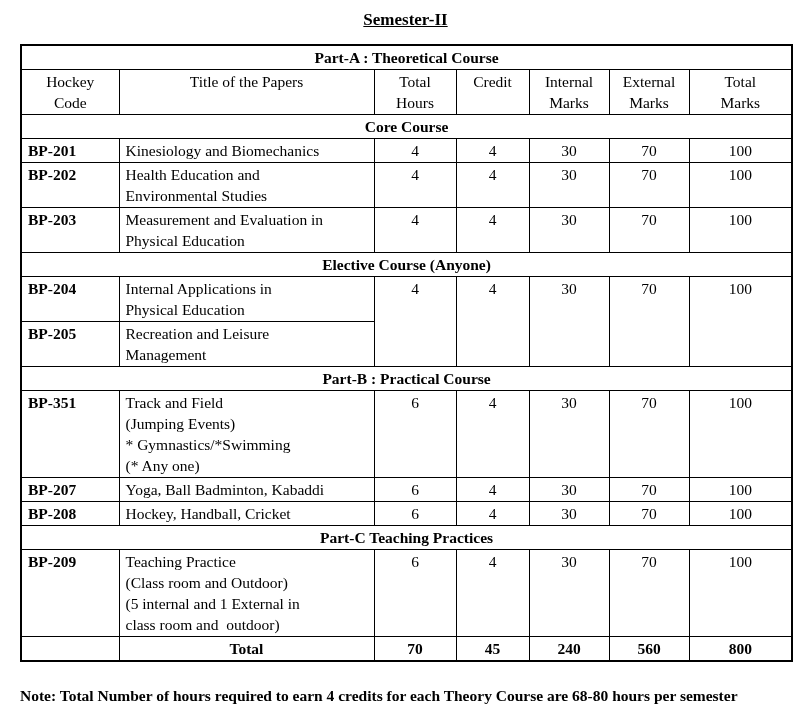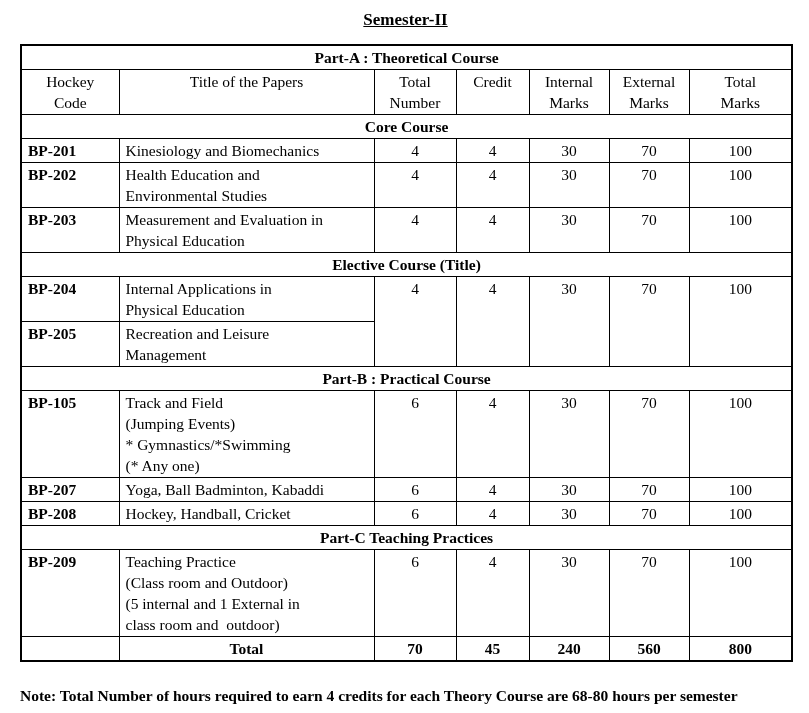--- a/index.html
+++ b/index.html
@@ -91,21 +91,21 @@
     <tr>
       <td>
         <div class="hl">Hockey</div>
         <div class="hl">Code</div>
       </td>
       <td>
         <div class="hl">Title of the Papers</div>
       </td>
       <td>
         <div class="hl">Total</div>
-        <div class="hl">Number</div>
+        <div class="hl">Hours</div>
       </td>
       <td>
         <div class="hl">Credit</div>
       </td>
       <td>
         <div class="hl">Internal</div>
         <div class="hl">Marks</div>
       </td>
       <td>
         <div class="hl">External</div>
@@ -153,21 +153,21 @@
         <div class="tl">Physical Education</div>
       </td>
       <td class="center">4</td>
       <td class="center">4</td>
       <td class="center">30</td>
       <td class="center">70</td>
       <td class="center">100</td>
     </tr>
 
     <tr class="section-row">
-      <td colspan="7">Elective Course (Title)</td>
+      <td colspan="7">Elective Course (Anyone)</td>
     </tr>
 
     <tr>
       <td class="code-cell">BP-204</td>
       <td>
         <div class="tl">Internal Applications in</div>
         <div class="tl">Physical Education</div>
       </td>
       <td class="center vmid" rowspan="2">4</td>
       <td class="center vmid" rowspan="2">4</td>
@@ -182,21 +182,21 @@
         <div class="tl">Recreation and Leisure</div>
         <div class="tl">Management</div>
       </td>
     </tr>
 
     <tr class="section-row">
       <td colspan="7">Part-B : Practical Course</td>
     </tr>
 
     <tr>
-      <td class="code-cell">BP-105</td>
+      <td class="code-cell">BP-351</td>
       <td>
         <div class="tl">Track and Field</div>
         <div class="tl">(Jumping Events)</div>
         <div class="tl">* Gymnastics/*Swimming</div>
         <div class="tl">(* Any one)</div>
       </td>
       <td class="center">6</td>
       <td class="center">4</td>
       <td class="center">30</td>
       <td class="center">70</td>

